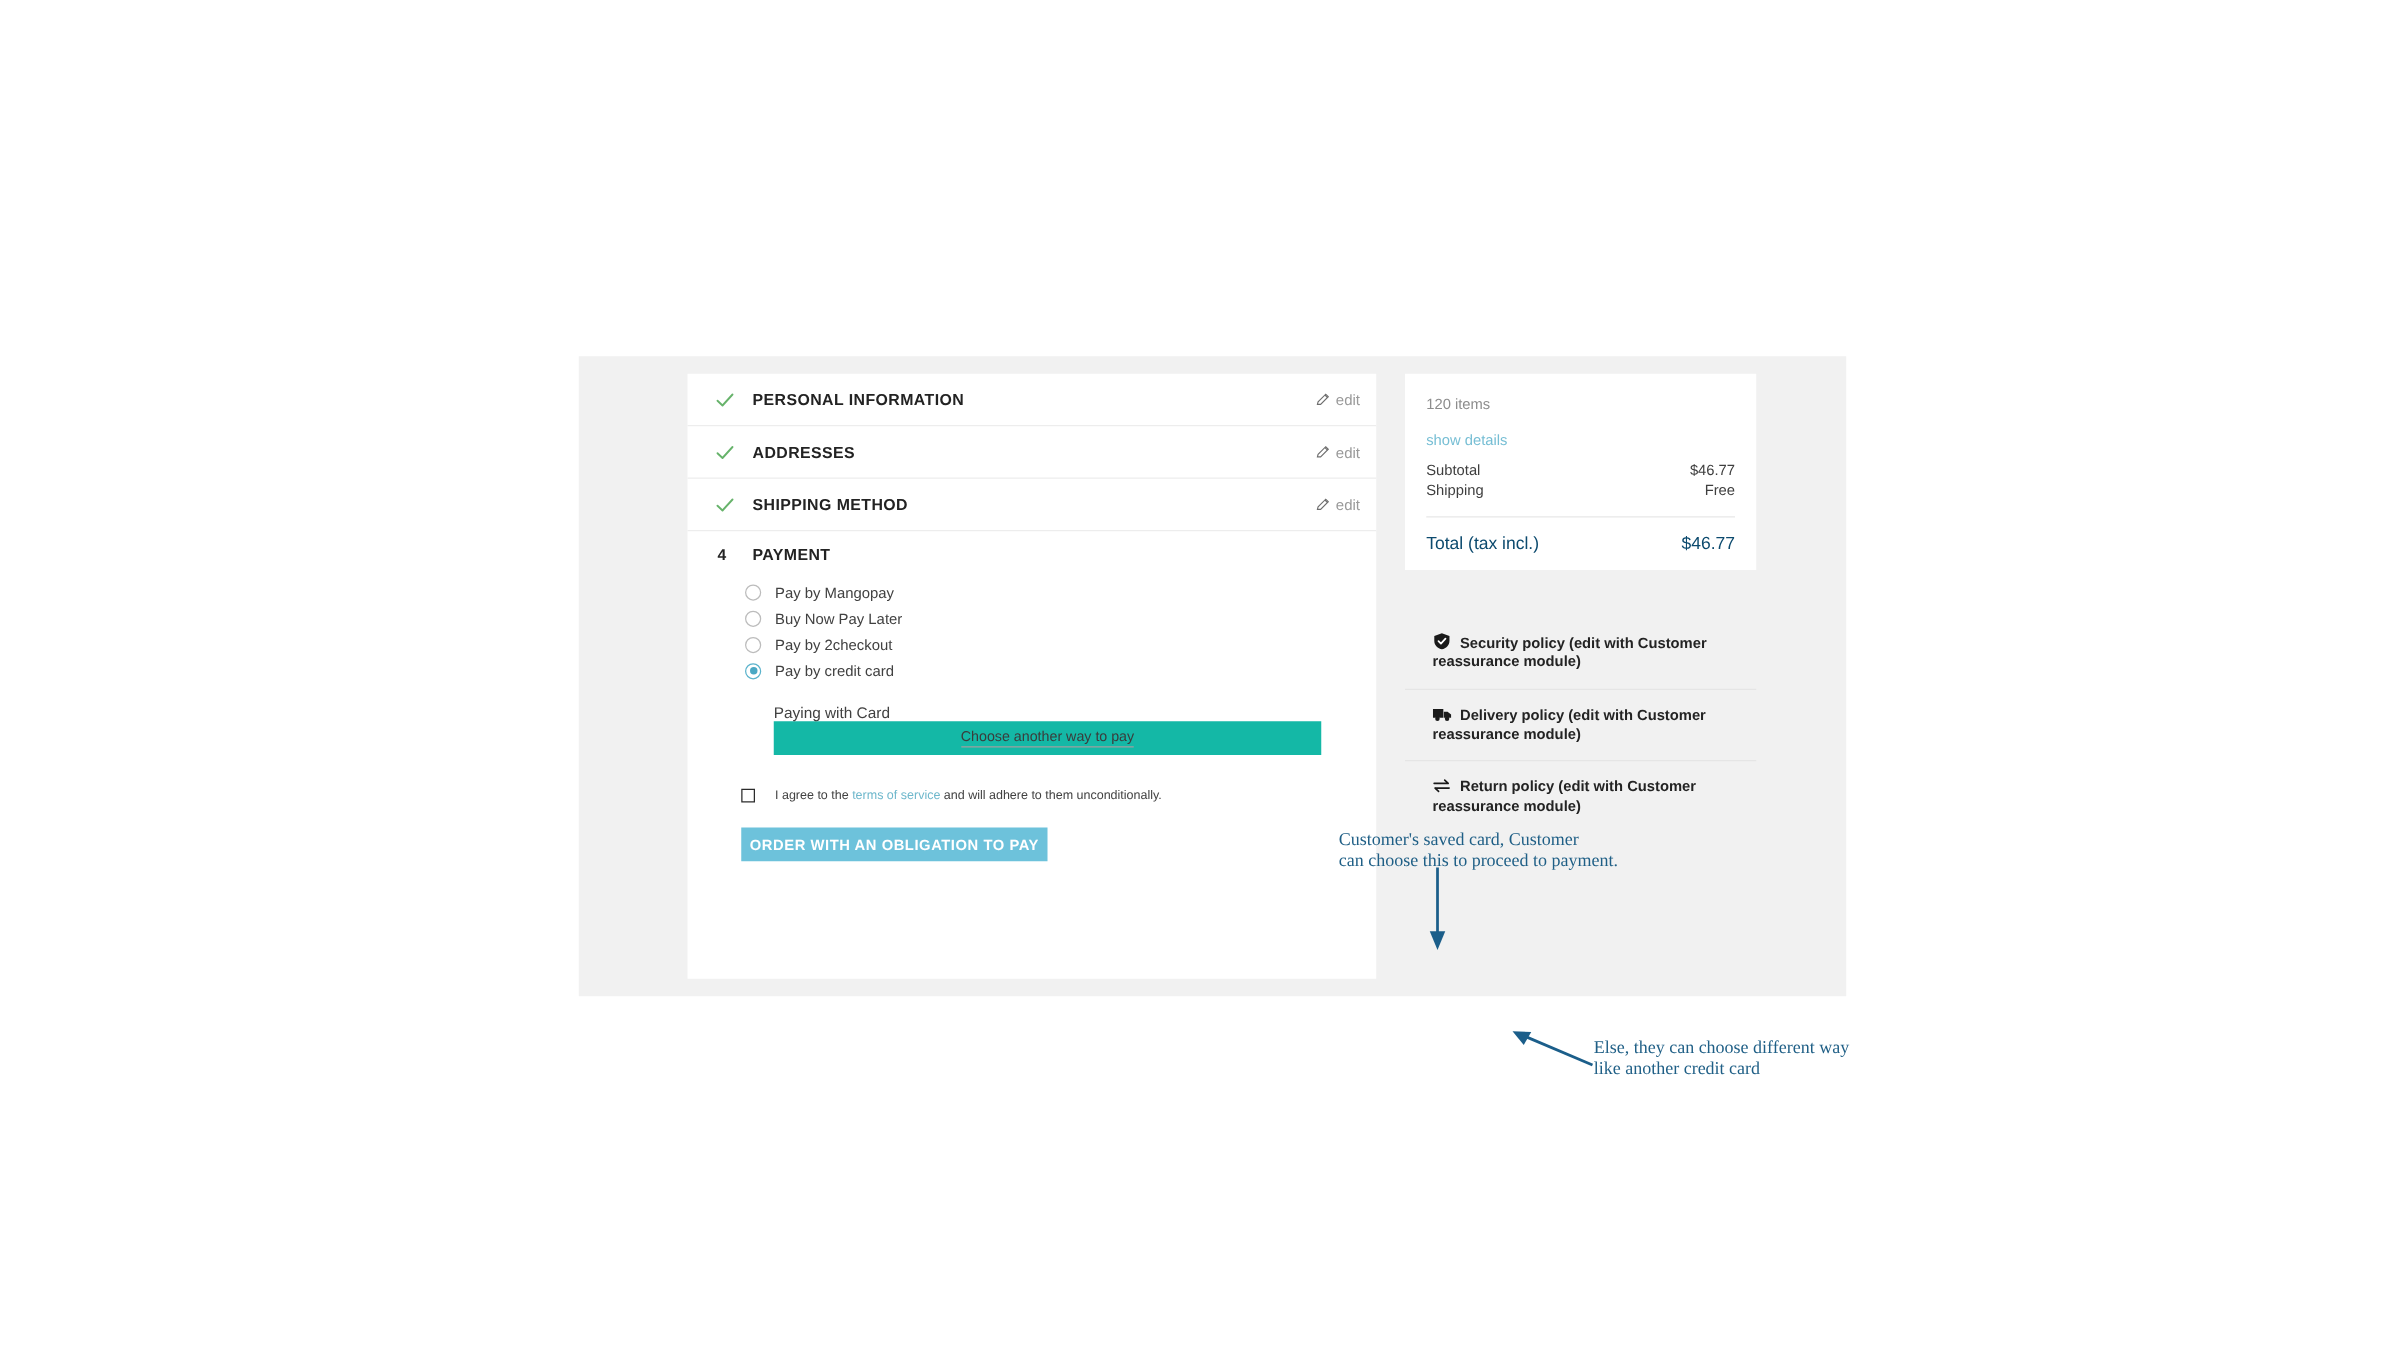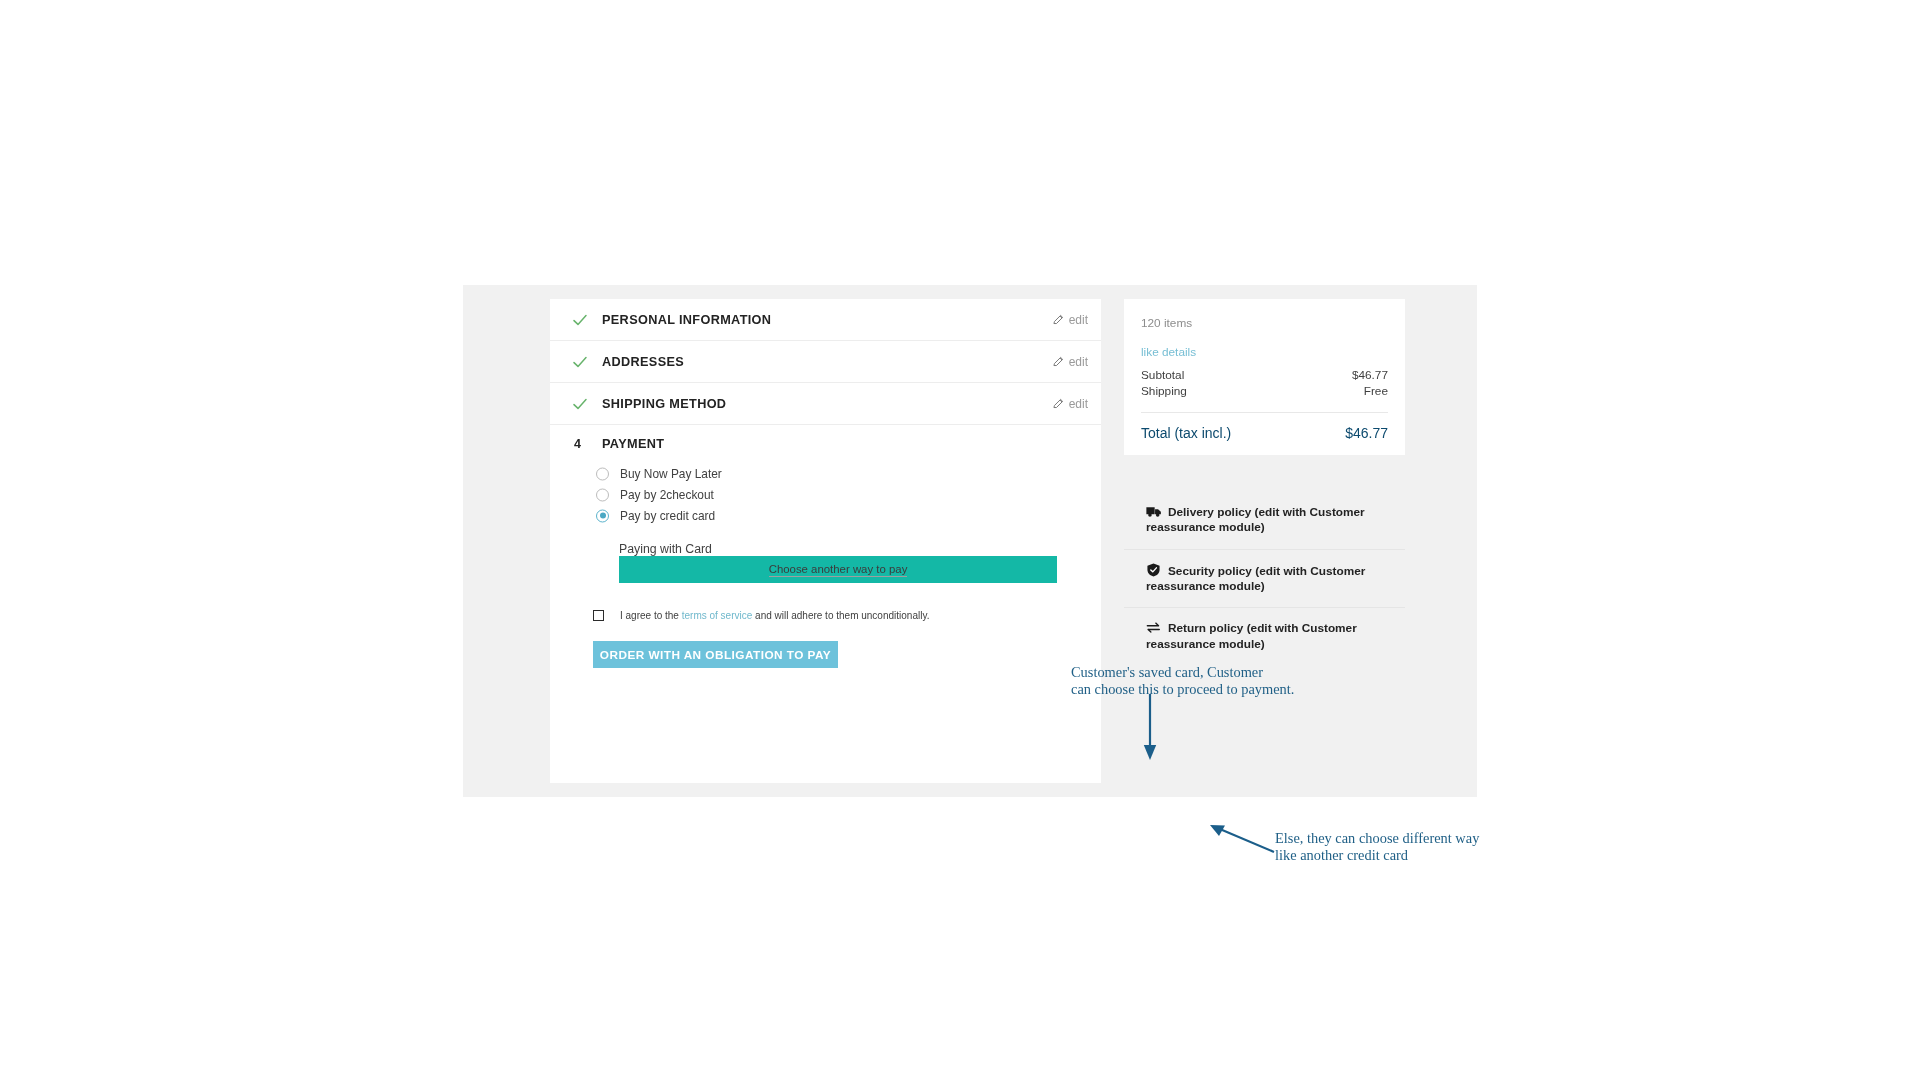--- a/index.html
+++ b/index.html
@@ -224,20 +224,24 @@
 
     <div class="step-row" style="border-bottom:none;height:38px;">
       <span class="step-num">4</span>
       <span class="step-title">PAYMENT</span>
     </div>
 
     <div id="payment-body">
 
       <div class="radio-row">
         <span class="radio"></span>
+        <span class="radio-label">Pay by Mangopay</span>
+      </div>
+      <div class="radio-row">
+        <span class="radio"></span>
         <span class="radio-label">Buy Now Pay Later</span>
       </div>
       <div class="radio-row">
         <span class="radio"></span>
         <span class="radio-label">Pay by 2checkout</span>
       </div>
       <div class="radio-row">
         <span class="radio sel"></span>
         <span class="radio-label">Pay by credit card</span>
       </div>
@@ -254,57 +258,57 @@
         <span class="tlabel"><span>I agree to the </span><a>terms of service</a><span> and will adhere to them unconditionally.</span></span>
       </div>
 
       <div id="order-btn">ORDER WITH AN OBLIGATION TO PAY</div>
     </div>
   </div>
 
   <div id="summary-col">
     <div id="summary-card">
       <div class="items-count">120 items</div>
-      <div class="show-details">like details</div>
+      <div class="show-details">show details</div>
       <div class="sum-line">
         <span>Subtotal</span>
         <span>$46.77</span>
       </div>
       <div class="sum-line">
         <span>Shipping</span>
         <span>Free</span>
       </div>
       <div class="sum-div"></div>
       <div class="sum-total">
         <span>Total (tax incl.)</span>
         <span>$46.77</span>
       </div>
     </div>
 
     <div id="policy-list">
+      <div class="policy-row">
+        <span class="policy-ico">
+          <svg viewBox="0 0 15 15" width="15" height="14">
+              <path d="M7.5 .6 L14 3 V7.2 C14 11 11 13.6 7.5 14.4 C4 13.6 1 11 1 7.2 V3 Z" fill="#1a1a1a"></path>
+              <path d="M4.6 7.4 L6.7 9.5 L10.6 5.2" fill="none" stroke="#ffffff" stroke-width="1.5" stroke-linecap="round" stroke-linejoin="round"></path>
+            </svg>
+        </span><span>Security policy (edit with Customer reassurance module)</span>
+      </div>
       <div class="policy-row">
         <span class="policy-ico">
           <svg viewBox="0 0 17 13" width="16" height="13">
               <path d="M0.4 2 H9.2 V9.4 H0.4 Z" fill="#1a1a1a"></path>
               <path d="M9.6 4.2 H12.8 L15.8 6.7 V9.4 H9.6 Z" fill="#1a1a1a"></path>
               <circle cx="4.2" cy="10.3" r="1.9" fill="#1a1a1a"></circle>
               <circle cx="12.4" cy="10.3" r="1.9" fill="#1a1a1a"></circle>
             </svg>
         </span><span>Delivery policy (edit with Customer reassurance module)</span>
       </div>
       <div class="policy-row">
         <span class="policy-ico">
-          <svg viewBox="0 0 15 15" width="15" height="14">
-              <path d="M7.5 .6 L14 3 V7.2 C14 11 11 13.6 7.5 14.4 C4 13.6 1 11 1 7.2 V3 Z" fill="#1a1a1a"></path>
-              <path d="M4.6 7.4 L6.7 9.5 L10.6 5.2" fill="none" stroke="#ffffff" stroke-width="1.5" stroke-linecap="round" stroke-linejoin="round"></path>
-            </svg>
-        </span><span>Security policy (edit with Customer reassurance module)</span>
-      </div>
-      <div class="policy-row">
-        <span class="policy-ico">
           <svg viewBox="0 0 16 13" width="15" height="13">
               <path d="M1.4 4.6 H13.2 M10.4 1.8 L13.4 4.6" fill="none" stroke="#1a1a1a" stroke-width="1.4" stroke-linecap="round" stroke-linejoin="round"></path>
               <path d="M14.2 8.6 H2.4 M5.2 11.4 L2.2 8.6" fill="none" stroke="#1a1a1a" stroke-width="1.4" stroke-linecap="round" stroke-linejoin="round"></path>
             </svg>
         </span><span>Return policy (edit with Customer reassurance module)</span>
       </div>
     </div>
   </div>
 
   <div class="anno" id="anno-1"><span>Customer's saved card, Customer</span>

